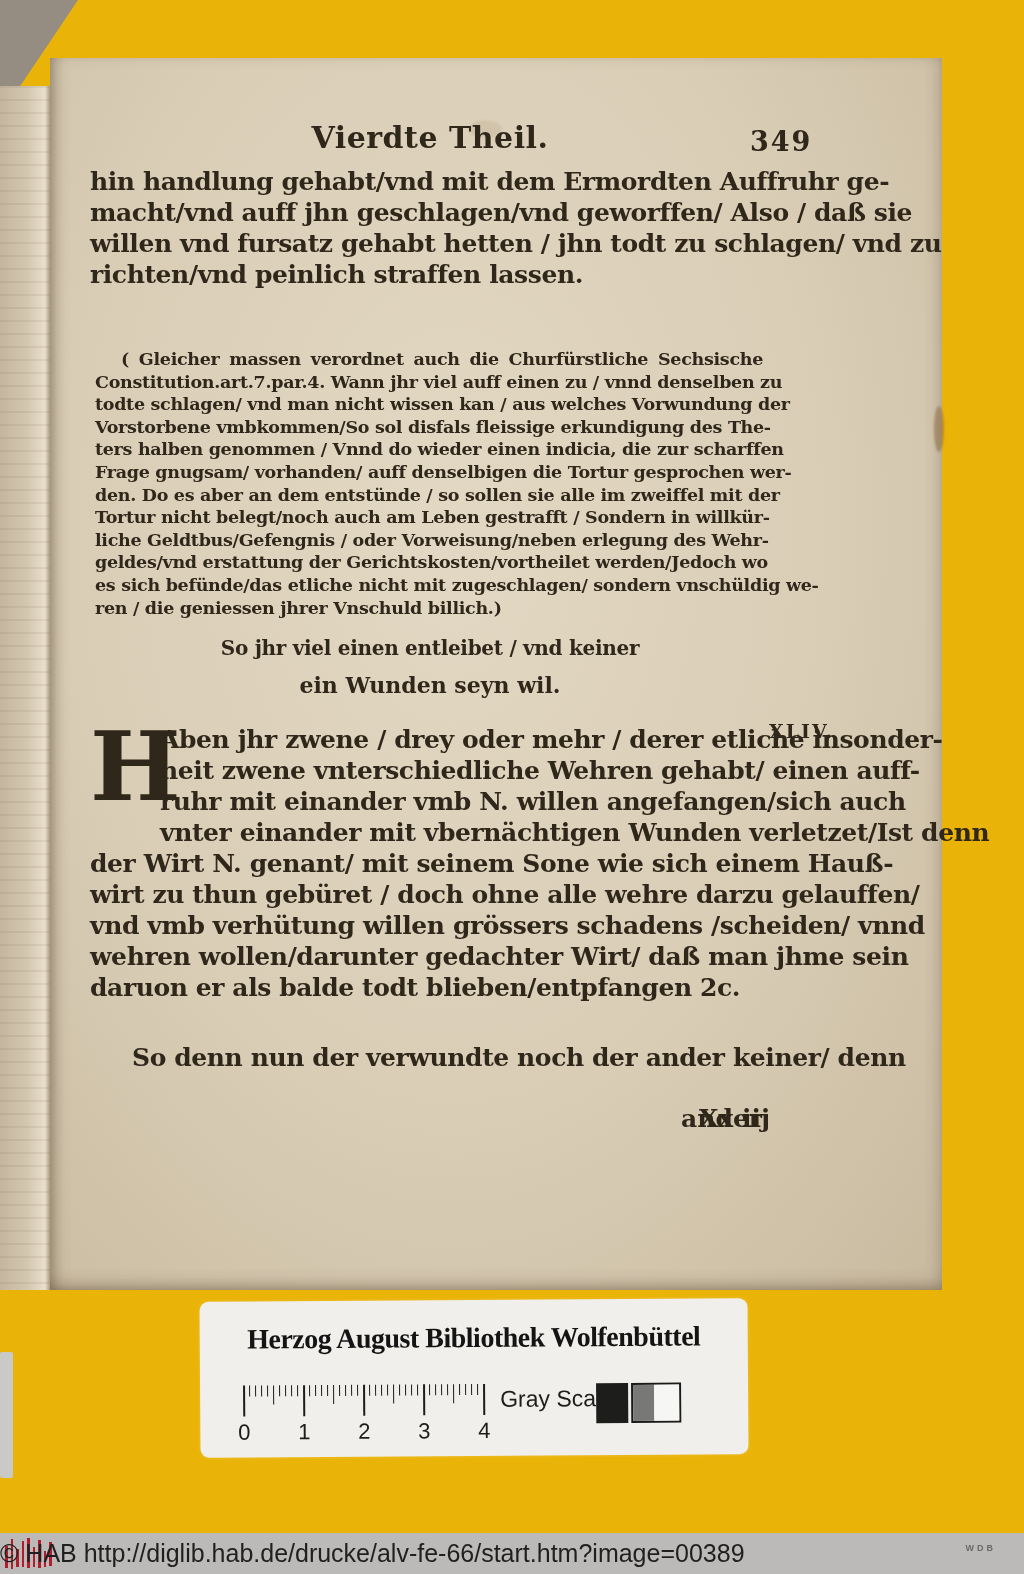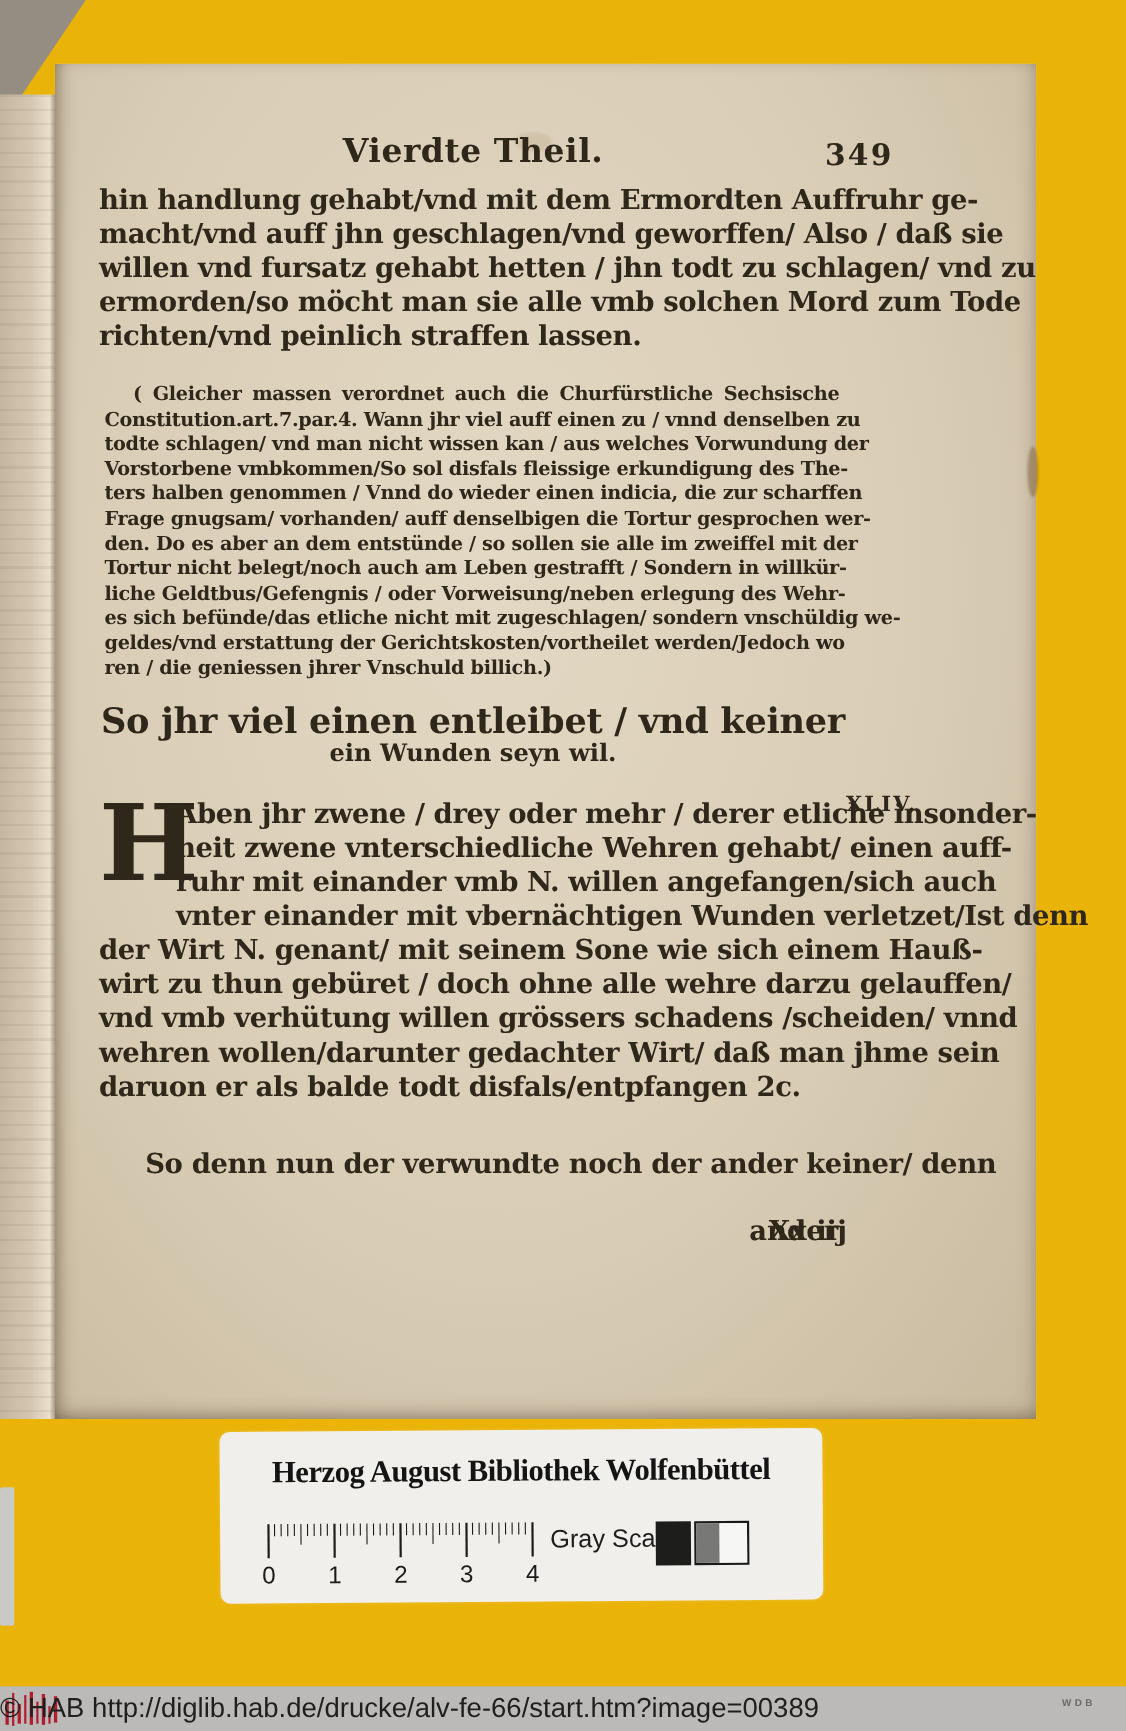--- a/index.html
+++ b/index.html
@@ -23,21 +23,21 @@
   .para-main .tline{font-size:25px;line-height:31px;font-weight:bold;letter-spacing:-.4px;}
   .para-main .tline:last-child{text-align-last:left;}
   .para-keep .tline:last-child{text-align-last:justify;}
   .small-note .tline{font-size:17.5px;line-height:22.6px;font-weight:bold;letter-spacing:-.3px;}
   .small-note .tline:first-child{text-indent:26px;}
   .small-note .tline:last-child{text-align-last:left;}
   .running-head{position:absolute;top:62px;left:40px;width:680px;text-align:center;
                 font-size:30px;font-weight:bold;letter-spacing:.5px;}
   .page-number{position:absolute;top:68px;left:700px;font-size:27px;font-weight:bold;letter-spacing:2px;}
   .sec-head-1{position:absolute;top:578px;left:40px;width:680px;text-align:center;
-              font-size:32px;font-weight:bold;letter-spacing:-.3px;}
+              font-size:20px;font-weight:bold;letter-spacing:-.3px;}
   .sec-head-2{position:absolute;top:614px;left:40px;width:680px;text-align:center;
               font-size:22px;font-weight:bold;}
   .drop-cap{float:left;width:64px;height:95px;font-size:96px;line-height:86px;font-weight:bold;
             margin-right:6px;}
   .marginal{position:absolute;left:703px;top:662px;width:130px;}
   .marginal .mnum{font-size:19px;letter-spacing:2px;font-weight:bold;margin-left:16px;}
   .marginal .mline{font-size:16px;line-height:21px;font-style:italic;font-weight:bold;letter-spacing:-.2px;}
   .sig-row{position:absolute;top:1046px;left:40px;width:680px;height:32px;}
   .sig-mark{position:absolute;left:0;width:100%;text-align:right;font-size:25px;font-weight:bold;}
   .catchword{position:absolute;right:8px;font-size:25px;font-weight:bold;}
@@ -90,36 +90,35 @@
     <div class="paper-stain" style="left:884px;top:348px;width:10px;height:46px;"></div>
     <div class="paper-stain" style="left:418px;top:62px;width:34px;height:18px;opacity:.12;"></div>
 
     <div class="running-head">Vierdte Theil.</div>
     <div class="page-number">349</div>
 
     <div class="para-main" style="position:absolute;top:108px;left:40px;width:680px;">
         <div class="tline">hin handlung gehabt/vnd mit dem Ermordten Auffruhr ge-</div>
         <div class="tline">macht/vnd auff jhn geschlagen/vnd geworffen/ Also / daß sie</div>
         <div class="tline">willen vnd fursatz gehabt hetten / jhn todt zu schlagen/ vnd zu</div>
-        <div class="tline">ermorden/so möcht man sie alle vmb solchen Mord zum Tode</div>
         <div class="tline">richten/vnd peinlich straffen lassen.</div>
       </div>
 
     <div class="small-note" style="position:absolute;top:290px;left:45px;width:668px;">
         <div class="tline">( Gleicher massen verordnet auch die Churfürstliche Sechsische</div>
         <div class="tline">Constitution.art.7.par.4. Wann jhr viel auff einen zu / vnnd denselben zu</div>
         <div class="tline">todte schlagen/ vnd man nicht wissen kan / aus welches Vorwundung der</div>
         <div class="tline">Vorstorbene vmbkommen/So sol disfals fleissige erkundigung des The-</div>
         <div class="tline">ters halben genommen / Vnnd do wieder einen indicia, die zur scharffen</div>
         <div class="tline">Frage gnugsam/ vorhanden/ auff denselbigen die Tortur gesprochen wer-</div>
         <div class="tline">den. Do es aber an dem entstünde / so sollen sie alle im zweiffel mit der</div>
         <div class="tline">Tortur nicht belegt/noch auch am Leben gestrafft / Sondern in willkür-</div>
         <div class="tline">liche Geldtbus/Gefengnis / oder Vorweisung/neben erlegung des Wehr-</div>
+        <div class="tline">geldes/vnd erstattung der Gerichtskosten/vortheilet werden/Jedoch wo</div>
         <div class="tline">es sich befünde/das etliche nicht mit zugeschlagen/ sondern vnschüldig we-</div>
-        <div class="tline">geldes/vnd erstattung der Gerichtskosten/vortheilet werden/Jedoch wo</div>
         <div class="tline">ren / die geniessen jhrer Vnschuld billich.)</div>
       </div>
 
     <div class="sec-head-1">So jhr viel einen entleibet / vnd keiner</div>
     <div class="sec-head-2">ein Wunden seyn wil.</div>
 
     <div class="marginal">
       <div class="mnum">XLIV.</div>
     </div>
 
@@ -127,21 +126,21 @@
       <div class="drop-cap">H</div>
       <div>
           <div class="tline">Aben jhr zwene / drey oder mehr / derer etliche insonder-</div>
           <div class="tline">heit zwene vnterschiedliche Wehren gehabt/ einen auff-</div>
           <div class="tline">ruhr mit einander vmb N. willen angefangen/sich auch</div>
           <div class="tline">vnter einander mit vbernächtigen Wunden verletzet/Ist denn</div>
           <div class="tline">der Wirt N. genant/ mit seinem Sone wie sich einem Hauß-</div>
           <div class="tline">wirt zu thun gebüret / doch ohne alle wehre darzu gelauffen/</div>
           <div class="tline">vnd vmb verhütung willen grössers schadens /scheiden/ vnnd</div>
           <div class="tline">wehren wollen/darunter gedachter Wirt/ daß man jhme sein</div>
-          <div class="tline">daruon er als balde todt disfals/entpfangen 2c.</div>
+          <div class="tline">daruon er als balde todt blieben/entpfangen 2c.</div>
         </div>
     </div>
 
     <div class="para-main para-keep" style="position:absolute;top:984px;left:40px;width:680px;">
       <div style="text-indent:42px;">
           <div class="tline">So denn nun der verwundte noch der ander keiner/ denn</div>
         </div>
     </div>
 
     <div class="sig-row">

